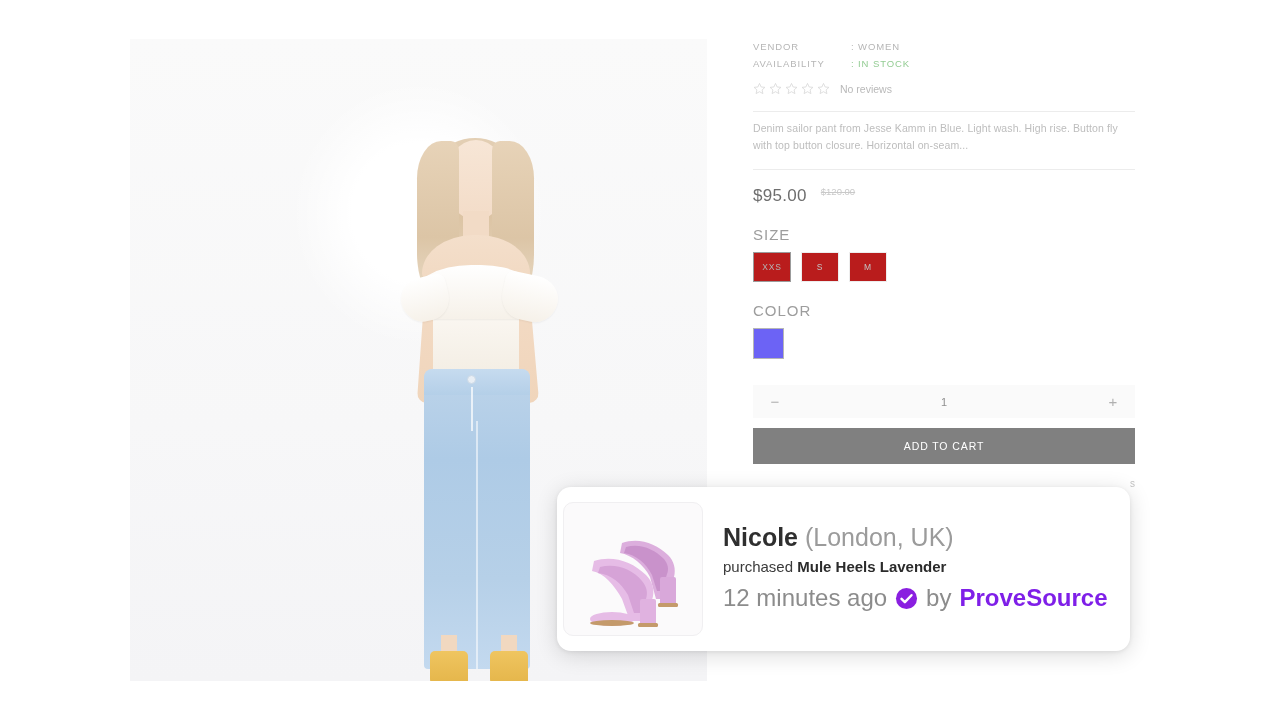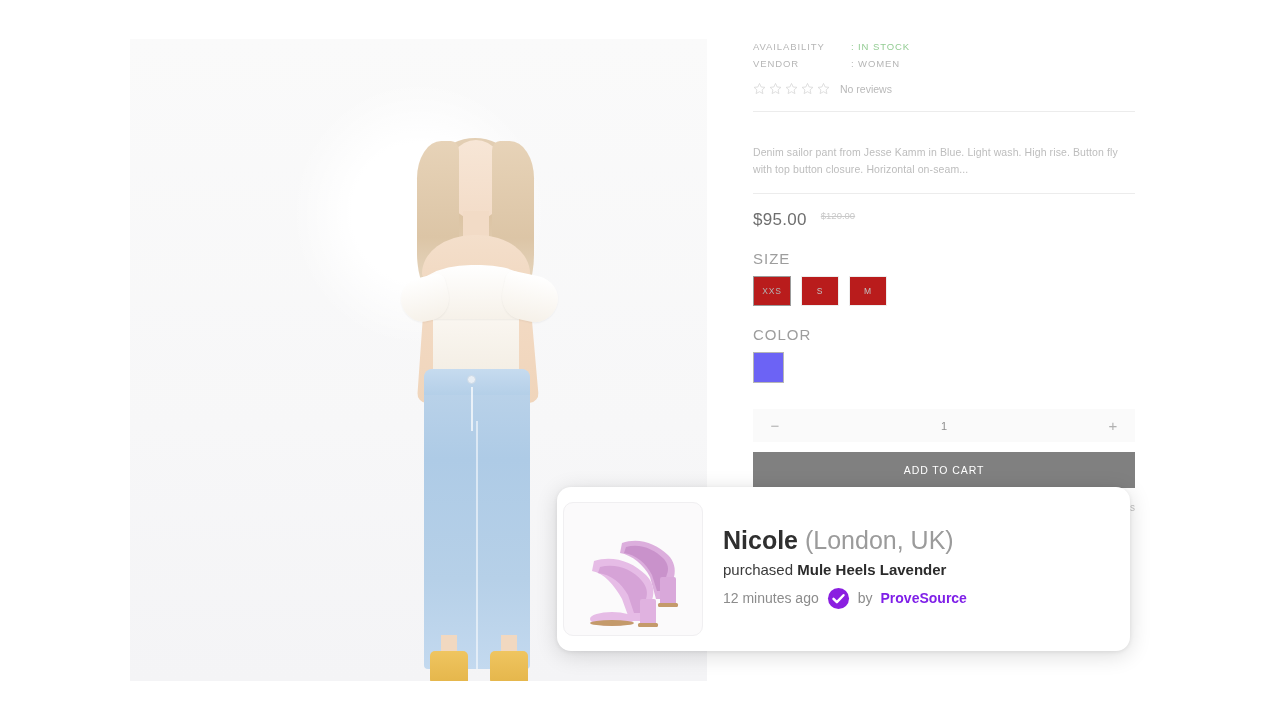--- a/index.html
+++ b/index.html
@@ -243,21 +243,21 @@
   .divider {
     height: 1px;
     background: #ececec;
     margin: 16px 0 0 0;
   }
 
   .description {
     font-size: 10.5px;
     line-height: 16.5px;
     color: #bdbdbd;
-    margin-top: 32px;
+    margin-top: 8px;
     letter-spacing: 0.1px;
   }
 
   .price-row {
     display: flex;
     align-items: flex-start;
     gap: 14px;
     margin-top: 16px;
   }
   .price-current {
@@ -392,21 +392,21 @@
   .ps-location { color: #9b9b9b; font-weight: 400; }
 
   .ps-line2 { font-size: 15px; line-height: 1.05; color: #3a3a3a; }
   .ps-verb { font-weight: 400; color: #3a3a3a; }
   .ps-product { font-weight: 700; color: #2b2b2b; }
 
   .ps-line3 {
     display: flex;
     align-items: center;
     gap: 8px;
-    font-size: 14px;
+    font-size: 24px;
     color: #8c8c8c;
   }
   .ps-check { width: 23px; height: 23px; flex: none; display: block; }
   .ps-by { color: #8c8c8c; }
   .ps-brand { font-weight: 700; color: #7F1FE8; }
 </style>
 </head>
 <body>
 
 <div class="page">
@@ -437,27 +437,27 @@
         <div class="shoe-r"></div>
         <div class="floor"></div>
       </div>
     </div>
   </div>
 
   <div class="details">
 
 
     <div class="meta-row">
+      <span class="meta-label">VENDOR</span>
+      <span class="meta-value">: WOMEN</span>
+    </div>
+
+    <div class="meta-row">
       <span class="meta-label">AVAILABILITY</span>
       <span class="meta-value in-stock">: IN STOCK</span>
-    </div>
-
-    <div class="meta-row">
-      <span class="meta-label">VENDOR</span>
-      <span class="meta-value">: WOMEN</span>
     </div>
 
     <div class="rating-row">
       <div class="stars">
         <svg class="star" viewBox="0 0 24 24">
             <polygon points="12,2.6 15,9.2 22,9.9 16.8,14.6 18.3,21.4 12,17.9 5.7,21.4 7.2,14.6 2,9.9 9,9.2" fill="none" stroke="#d8d8d8" stroke-width="1.5" stroke-linejoin="round"></polygon>
           </svg>
         <svg class="star" viewBox="0 0 24 24">
             <polygon points="12,2.6 15,9.2 22,9.9 16.8,14.6 18.3,21.4 12,17.9 5.7,21.4 7.2,14.6 2,9.9 9,9.2" fill="none" stroke="#d8d8d8" stroke-width="1.5" stroke-linejoin="round"></polygon>
           </svg>

